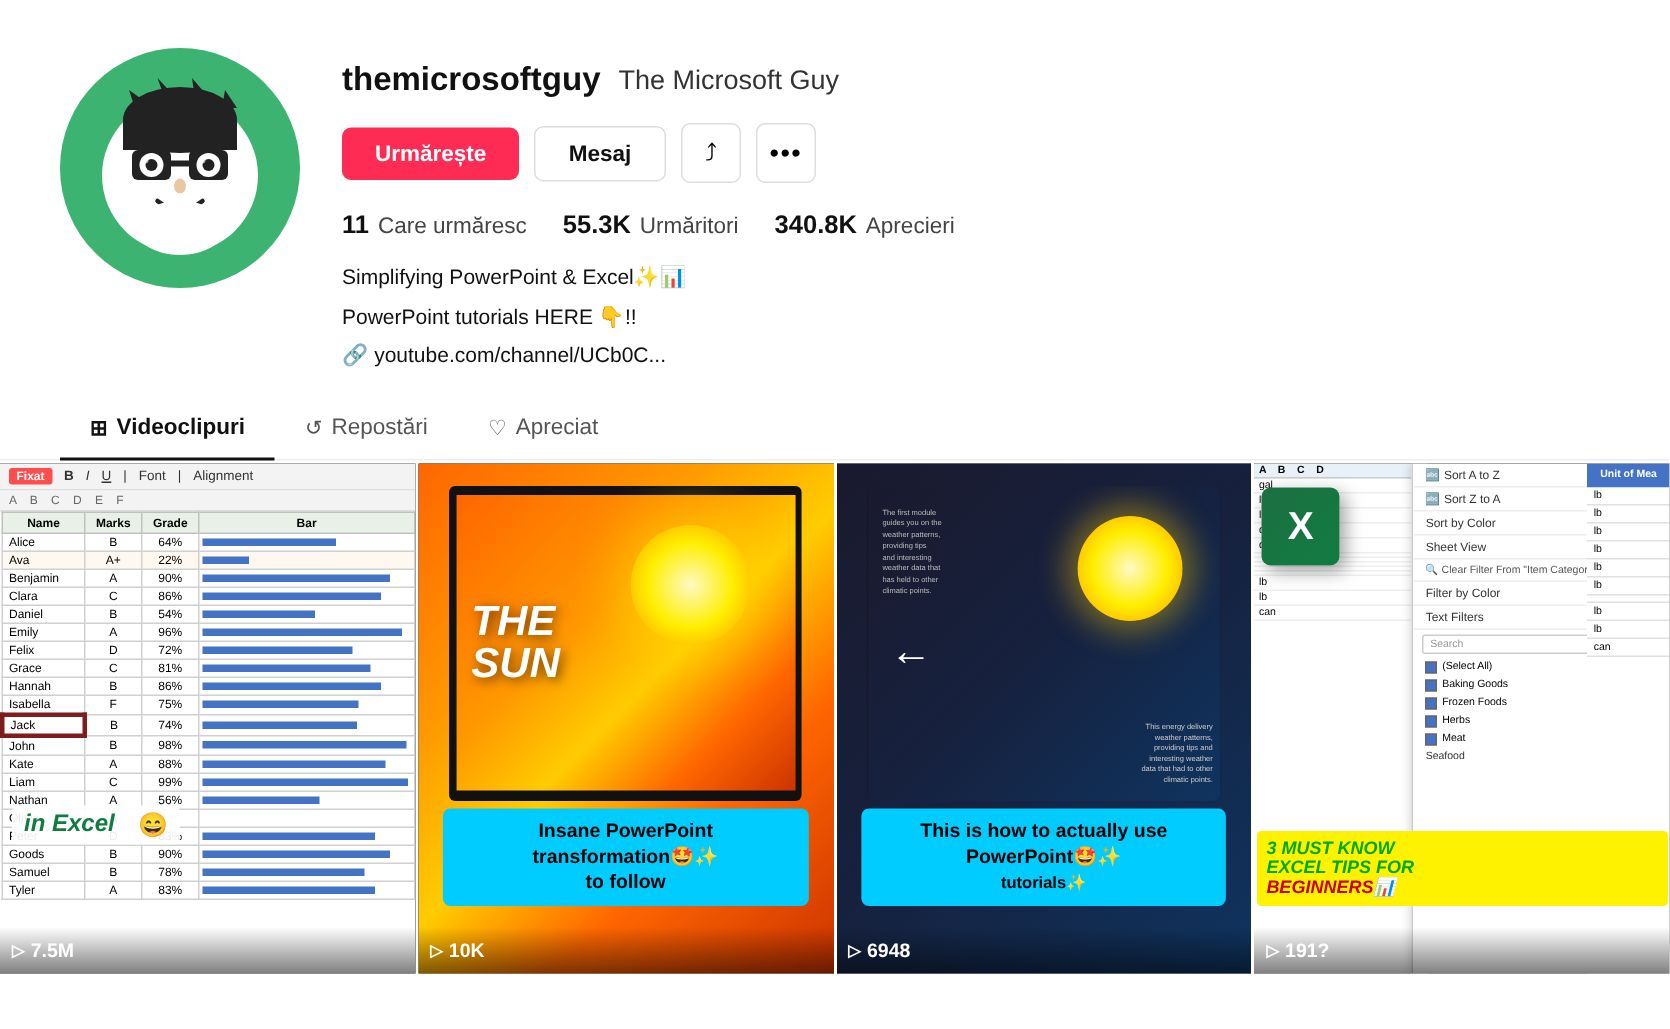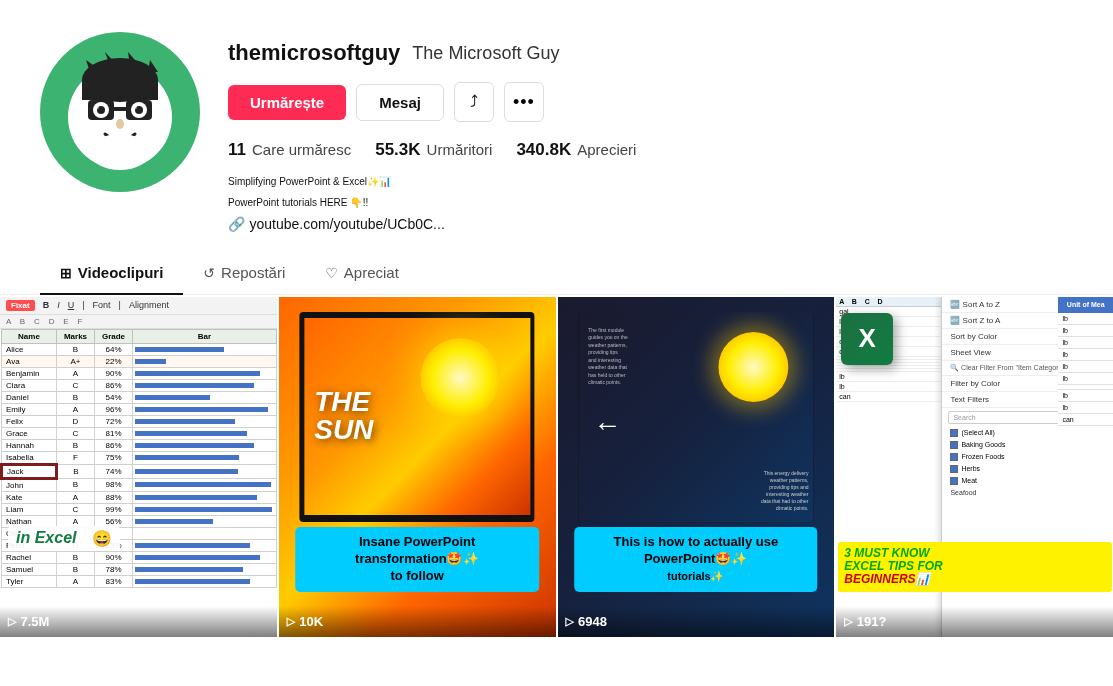--- a/index.html
+++ b/index.html
@@ -133,21 +133,21 @@
       font-weight: 700;
       color: #111;
     }
 
     .stat-label {
       font-size: 15px;
       color: #444;
     }
 
     .bio-text {
-      font-size: 10px;
+      font-size: 14px;
       color: #111;
       line-height: 1.5;
       margin-bottom: 6px;
     }
 
     .bio-link {
       font-size: 14px;
       color: #111;
       display: flex;
       align-items: center;
@@ -316,21 +316,21 @@
       <div class="stat-item">
         <span class="stat-value">340.8K</span>
         <span class="stat-label">Aprecieri</span>
       </div>
     </div>
 
     <div class="bio-text">Simplifying PowerPoint &amp; Excel✨📊</div>
     <div class="bio-text">PowerPoint tutorials HERE 👇!!</div>
     <div class="bio-link">
       <span>🔗</span>
-      <span>youtube.com/youtube/UCb0C...</span>
+      <span>youtube.com/channel/UCb0C...</span>
     </div>
   </div>
 </div>
 
 <div class="tabs-row">
   <div class="tab-item active">
     <span class="tab-icon">⊞</span>
     <span>Videoclipuri</span>
   </div>
   <div class="tab-item">
@@ -496,21 +496,21 @@
             </tr>
         <tr>
               <td style="border:1px solid #d0d0d0;padding:1px 4px;">Peter</td>
               <td style="border:1px solid #d0d0d0;padding:1px 4px;text-align:center;">D</td>
               <td style="border:1px solid #d0d0d0;padding:1px 4px;text-align:center;">83%</td>
               <td style="border:1px solid #d0d0d0;padding:1px 2px;">
                 <div style="background:#4472c4;height:5px;width:83%;"></div>
               </td>
             </tr>
         <tr>
-              <td style="border:1px solid #d0d0d0;padding:1px 4px;">Rachel</td>
+              <td style="border:1px solid #d0d0d0;padding:1px 4px;">Goods</td>
               <td style="border:1px solid #d0d0d0;padding:1px 4px;text-align:center;">B</td>
               <td style="border:1px solid #d0d0d0;padding:1px 4px;text-align:center;">90%</td>
               <td style="border:1px solid #d0d0d0;padding:1px 2px;">
                 <div style="background:#4472c4;height:5px;width:90%;"></div>
               </td>
             </tr>
         <tr>
               <td style="border:1px solid #d0d0d0;padding:1px 4px;">Samuel</td>
               <td style="border:1px solid #d0d0d0;padding:1px 4px;text-align:center;">B</td>
               <td style="border:1px solid #d0d0d0;padding:1px 4px;text-align:center;">78%</td>

